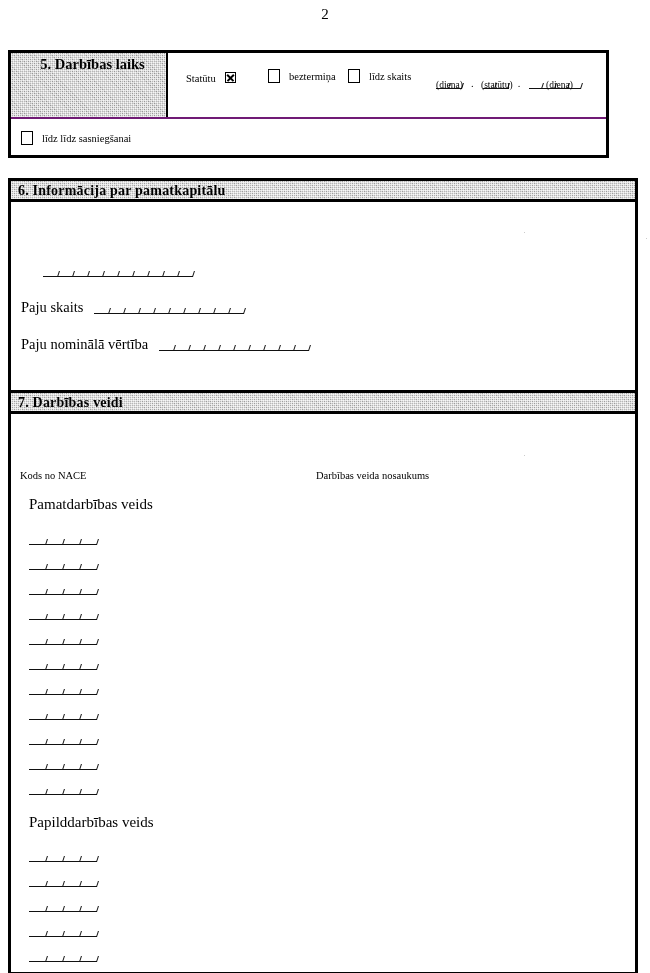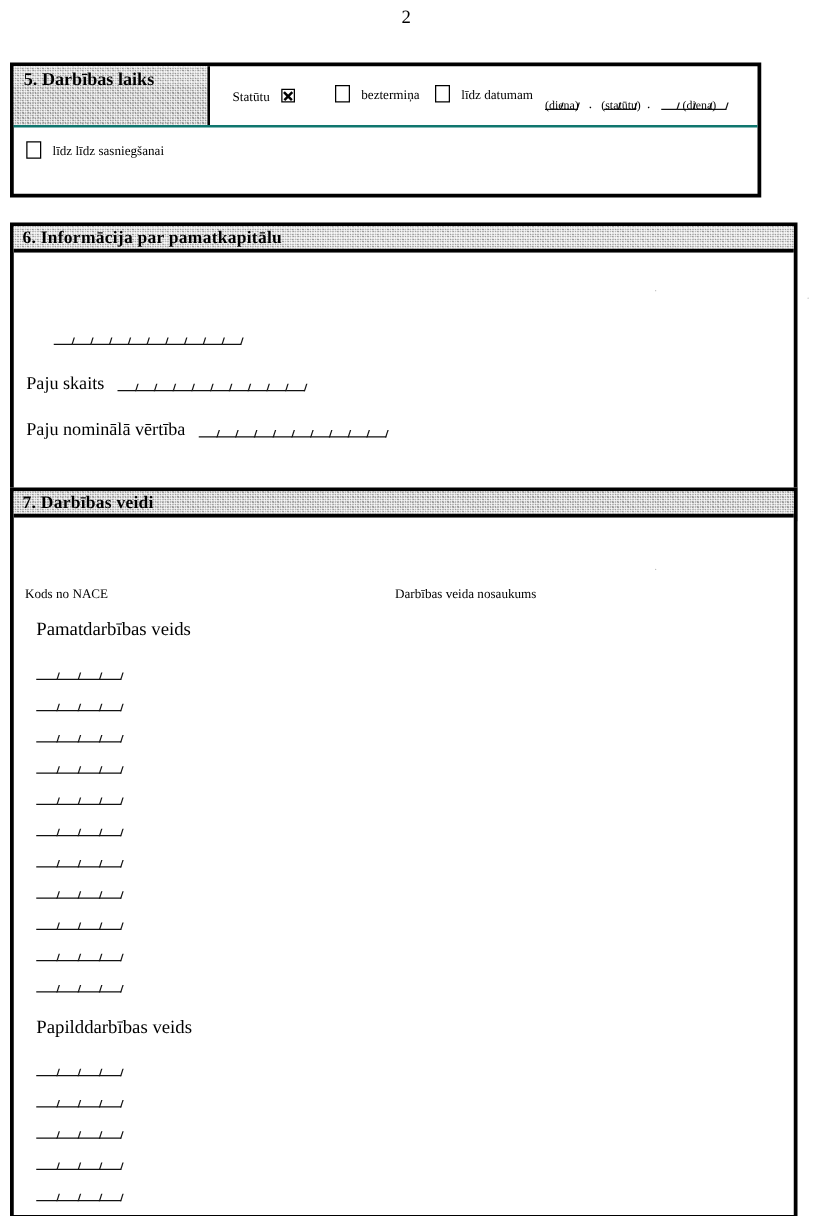--- a/index.html
+++ b/index.html
@@ -61,23 +61,24 @@
 
   
   #sec5 {
     left: 8px;
     top: 50px;
     width: 601px;
     height: 108px;
   }
   #sec5-row1 {
     position: relative;
-    height: 49px;
-    border-bottom: 2px solid #0f766e;
-    box-sizing: border-box;
+    height: 66px;
+    border-bottom: 2px solid #701a75;
+    box-sizing: border-box;
+    text-align: center;
   }
   #sec5-titlecell {
     position: absolute;
     left: 0; top: 0;
     width: 157px;
     height: 100%;
     border-right: 2px solid #000;
     box-sizing: border-box;
     background-color: #c9c9c9;
     background-image:
@@ -254,21 +255,21 @@
         <span class="chk checked" style="margin-left:5px;"></span>
       </div>
 
       <div style="position:absolute; left:100px; top:13px;">
         <span class="chk tall"></span>
         <span class="opt-label" style="margin-left:5px;">beztermiņa</span>
       </div>
 
       <div style="position:absolute; left:180px; top:13px;">
         <span class="chk tall"></span>
-        <span class="opt-label" style="margin-left:5px;">līdz datumam</span>
+        <span class="opt-label" style="margin-left:5px;">līdz skaits</span>
       </div>
 
       <div style="position:absolute; left:268px; top:20px;">
         <span class="comb">
           <span class="cell" style="width:13px;"></span><span class="cell" style="width:13px;"></span>
         </span>
         <span class="opt-label" style="margin:0 5px;">.</span>
         <span class="comb">
           <span class="cell" style="width:13px;"></span><span class="cell" style="width:13px;"></span>
         </span>

